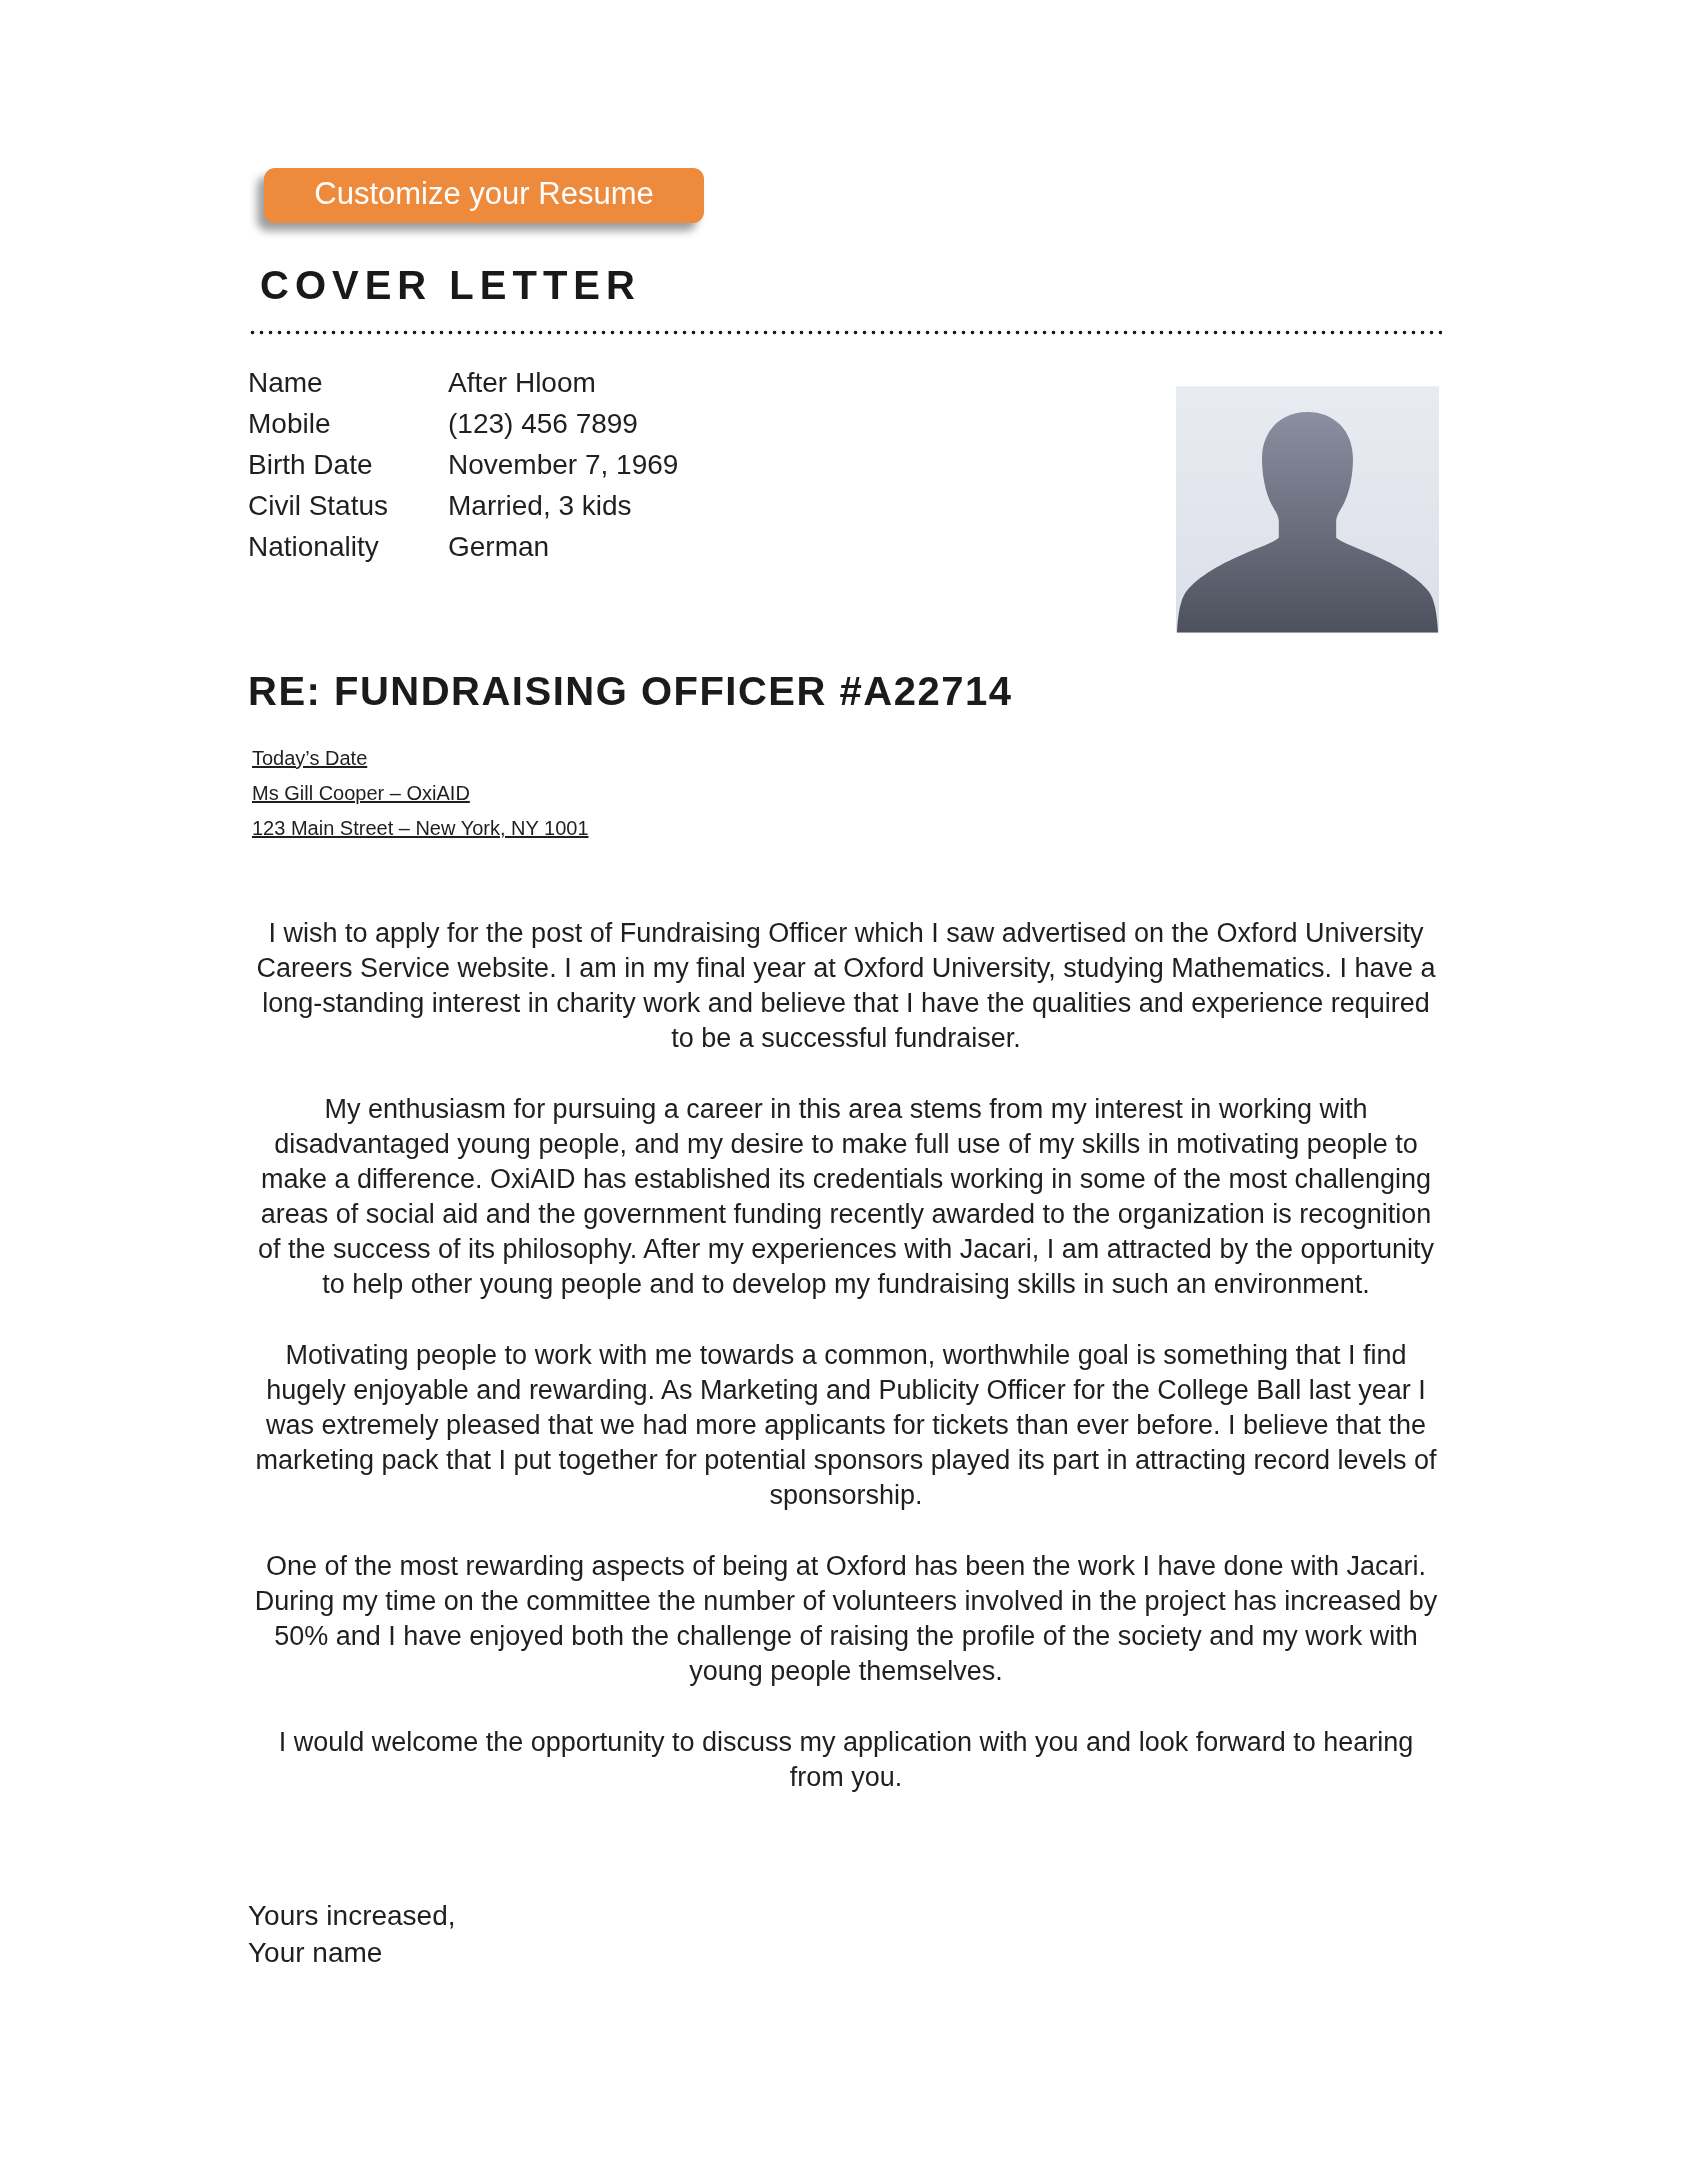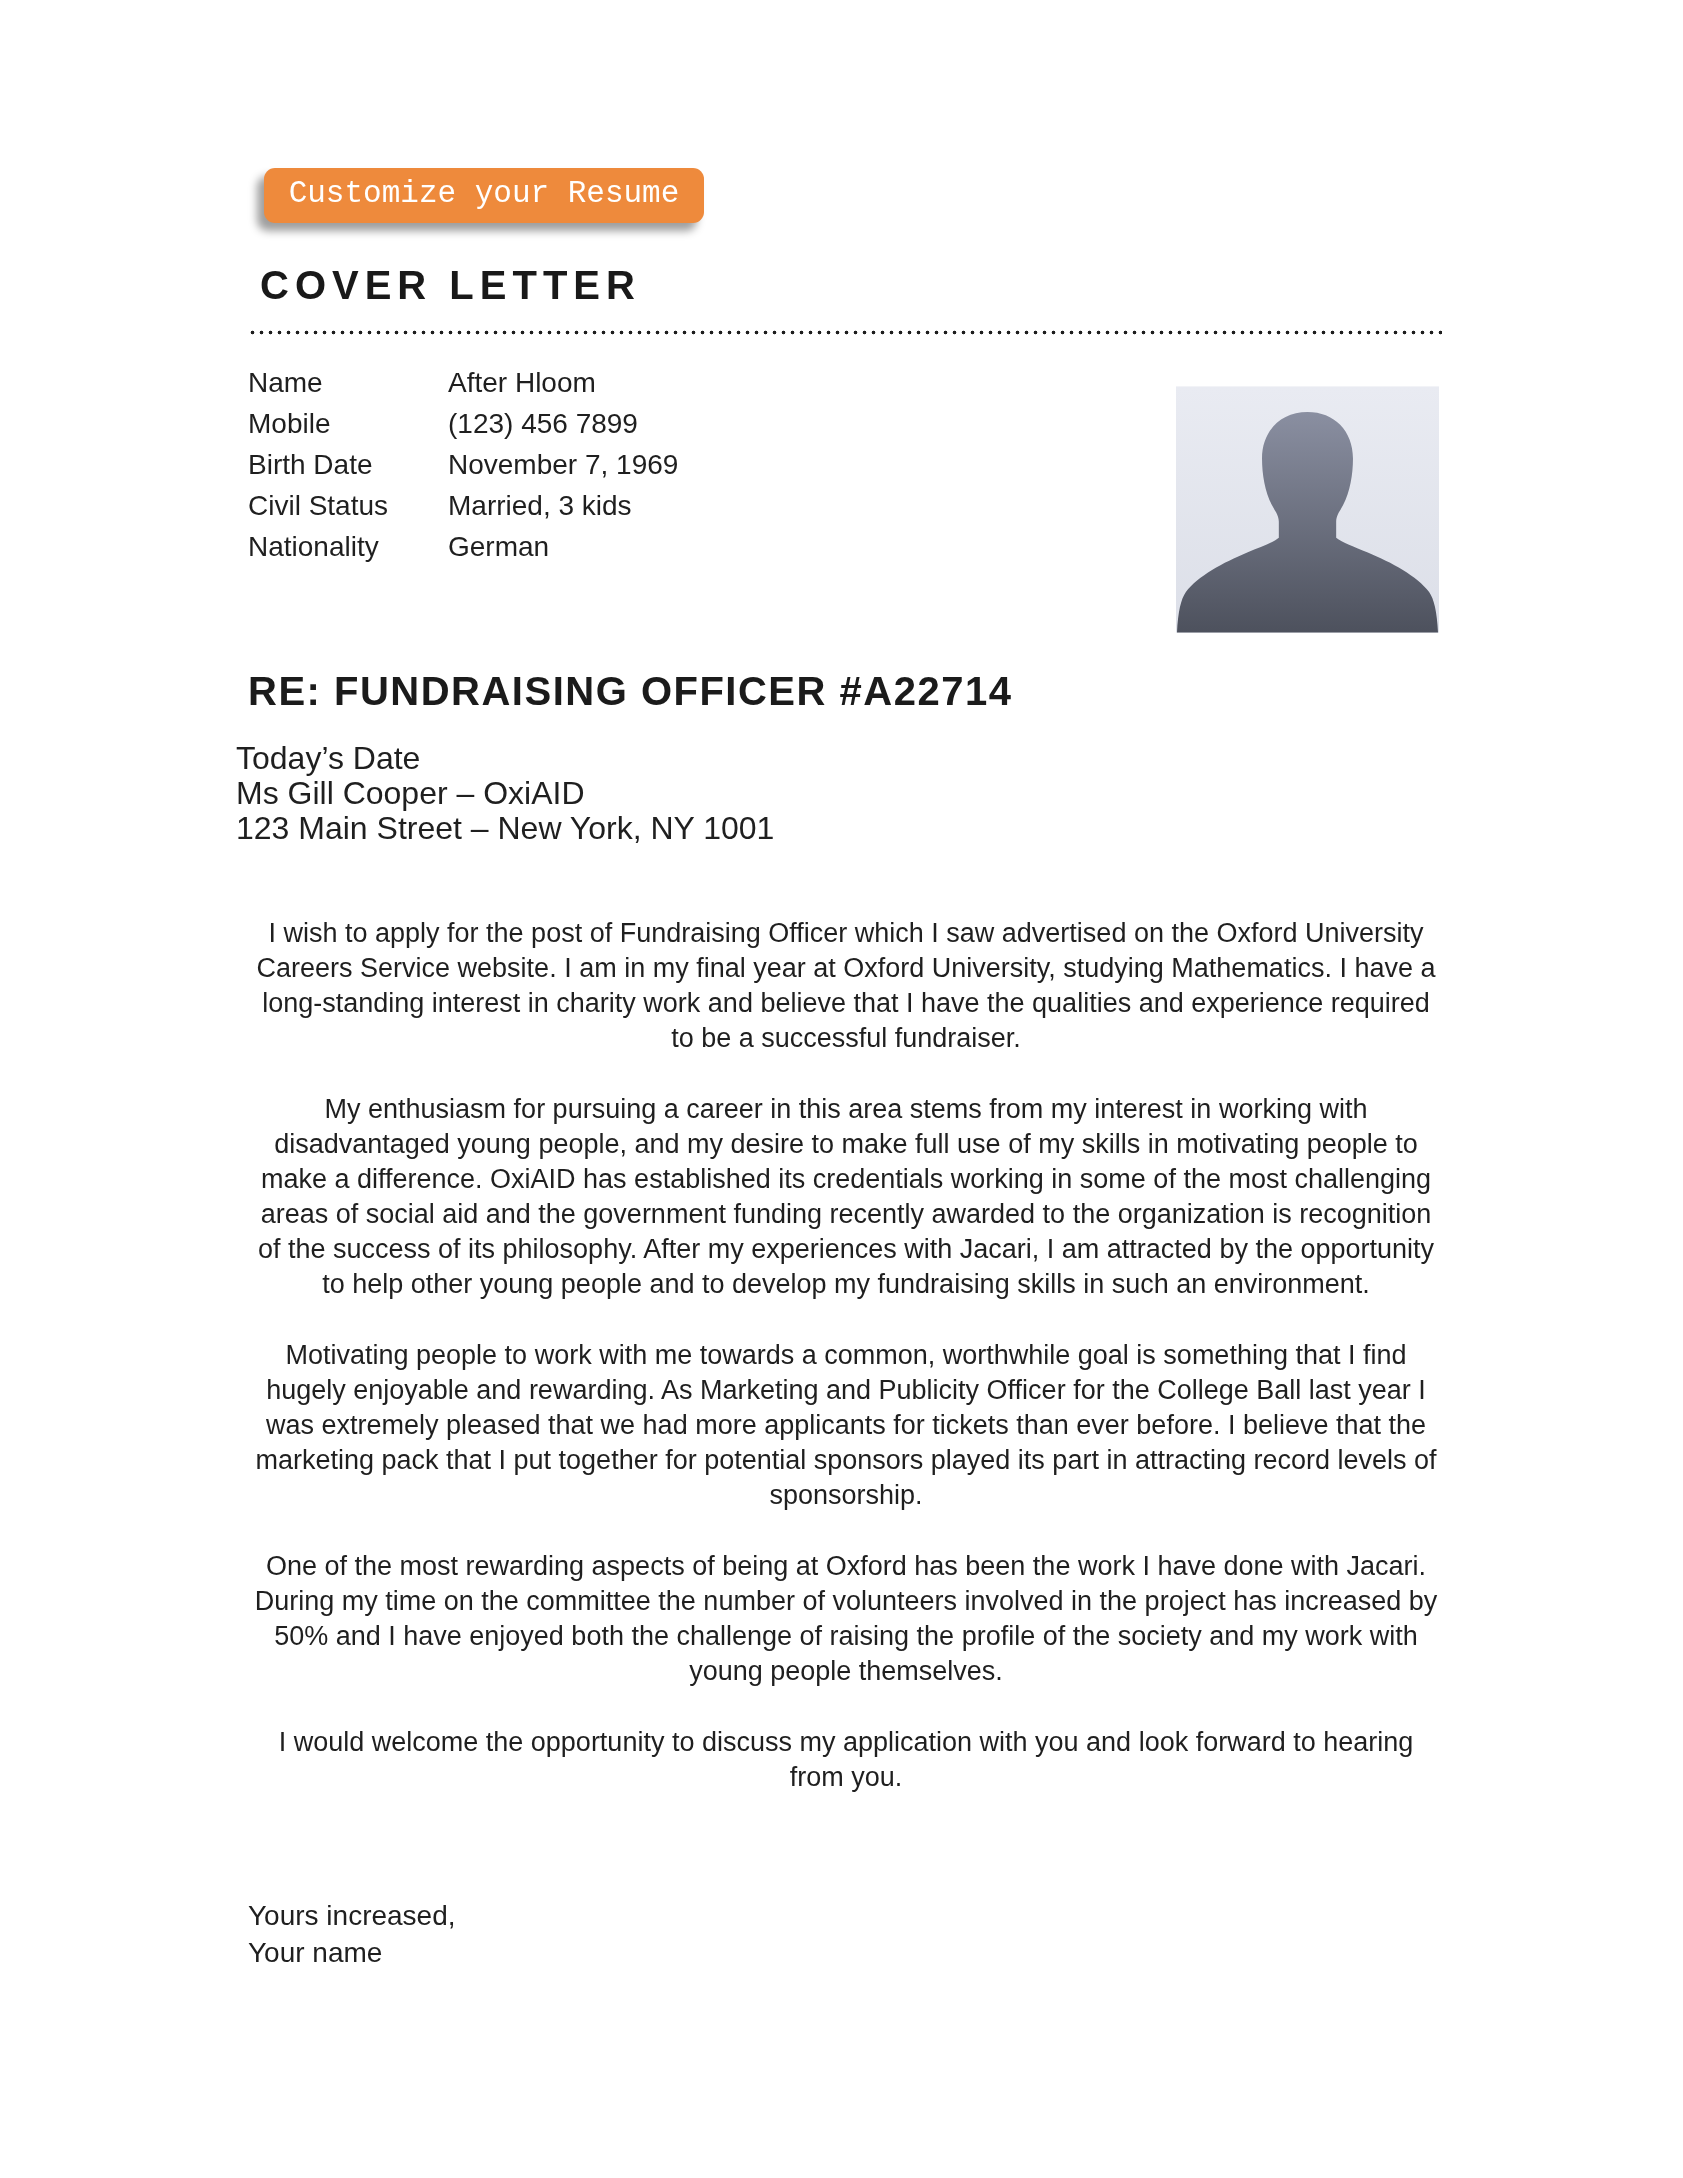--- a/index.html
+++ b/index.html
@@ -12,21 +12,21 @@
     overflow:hidden;
   }
   
   .customize-btn{
     position:absolute;left:264px;top:168px;
     width:440px;height:55px;
     background:var(--accent-orange,#ee8a3c);
     border:none;border-radius:11px;
     box-shadow:-7px 8px 9px rgba(0,0,0,0.38);
     color:#ffffff;
-    font-family:Liberation Mono, monospace;
+    font-family:Liberation Sans, sans-serif;
     font-size:31px;
     text-align:center;
     cursor:pointer;
     padding:0 10px 4px 10px;
   }
   
   .title{
     position:absolute;left:248px;top:251px;margin:12px;
     font-size:40px;font-weight:700;letter-spacing:6px;
     color:#191919;
@@ -53,22 +53,22 @@
   }
   .photo svg{display:block;}
   
   .subject{
     position:absolute;left:248px;top:669px;
     font-size:40px;font-weight:700;letter-spacing:1.5px;
     color:#1b1b1b;
   }
   
   .recipient{
-    position:absolute;left:236px;top:741px;
-    font-size:32px;line-height:35px;
+    position:absolute;left:252px;top:741px;
+    font-size:20px;line-height:35px;text-decoration:underline;
   }
   
   .letter-body{
     position:absolute;left:248px;top:916px;
     width:1196px;
     font-size:27px;line-height:35px;text-align:center;
   }
   .letter-body p{margin:0 0 36px 0;}
   
   .closing{

